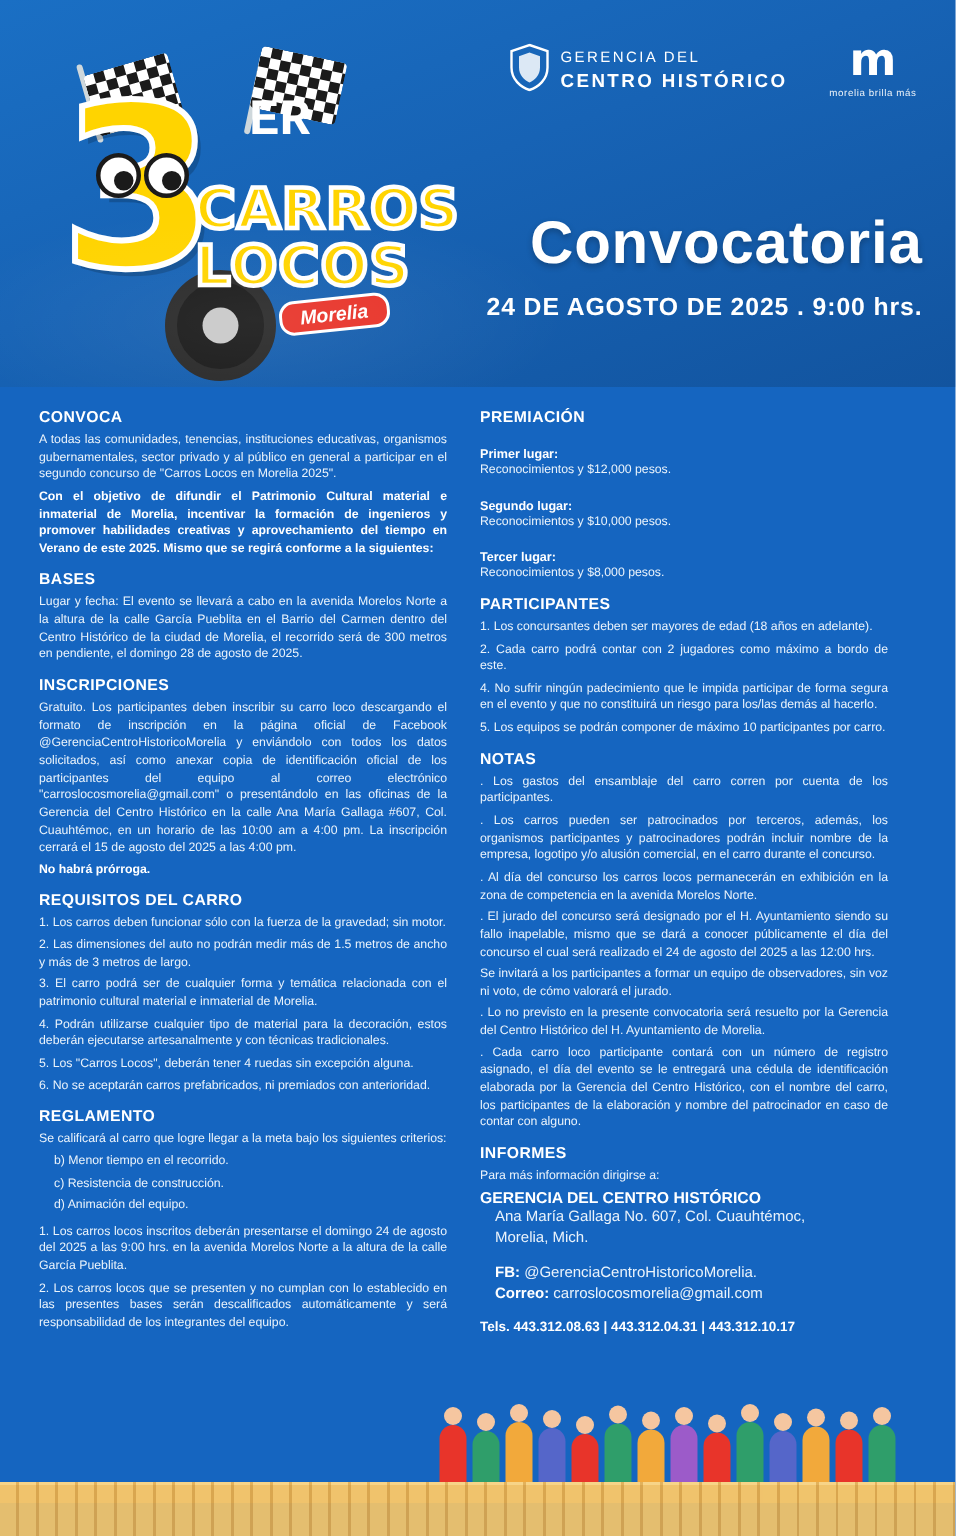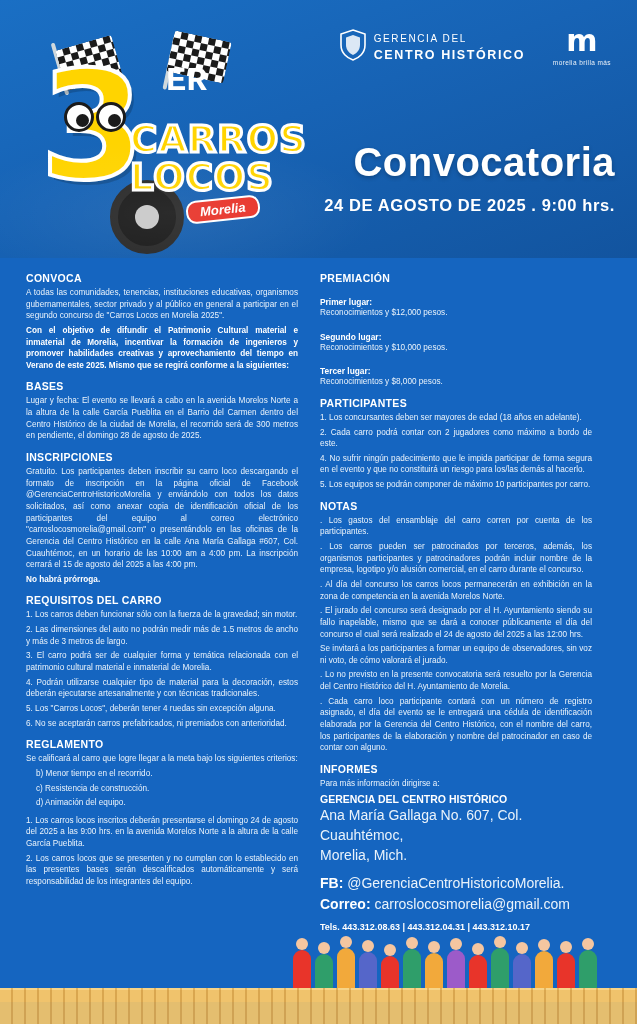--- a/index.html
+++ b/index.html
@@ -200,21 +200,21 @@
     color: #eaf3fb;
     margin-bottom: 3px;
   }
   p.t.b { font-weight: bold; color: #ffffff; }
   .sub { font-size: 8.4px; font-weight: bold; color: #ffffff; margin-top: 13px; }
   .nolist { list-style: none; }
   .indent { padding-left: 10px; }
   .tel {
     font-size: 9px; font-weight: bold; color: #ffffff; margin-top: 8px;
   }
-  .contact { font-size: 14px; color: #eaf3fb; line-height: 1.45; }
+  .contact { font-size: 10px; color: #eaf3fb; line-height: 1.45; margin-left: 10px; }
   .contact b { color: #fff; text-align: center; }
   .big-info { font-size: 10.5px; font-weight: bold; margin-top: 2px; }
   
   .footer-art {
     position: absolute;
     left: 0; bottom: 0;
     width: 637px; height: 108px;
     pointer-events: none;
   }
   .cobble {

